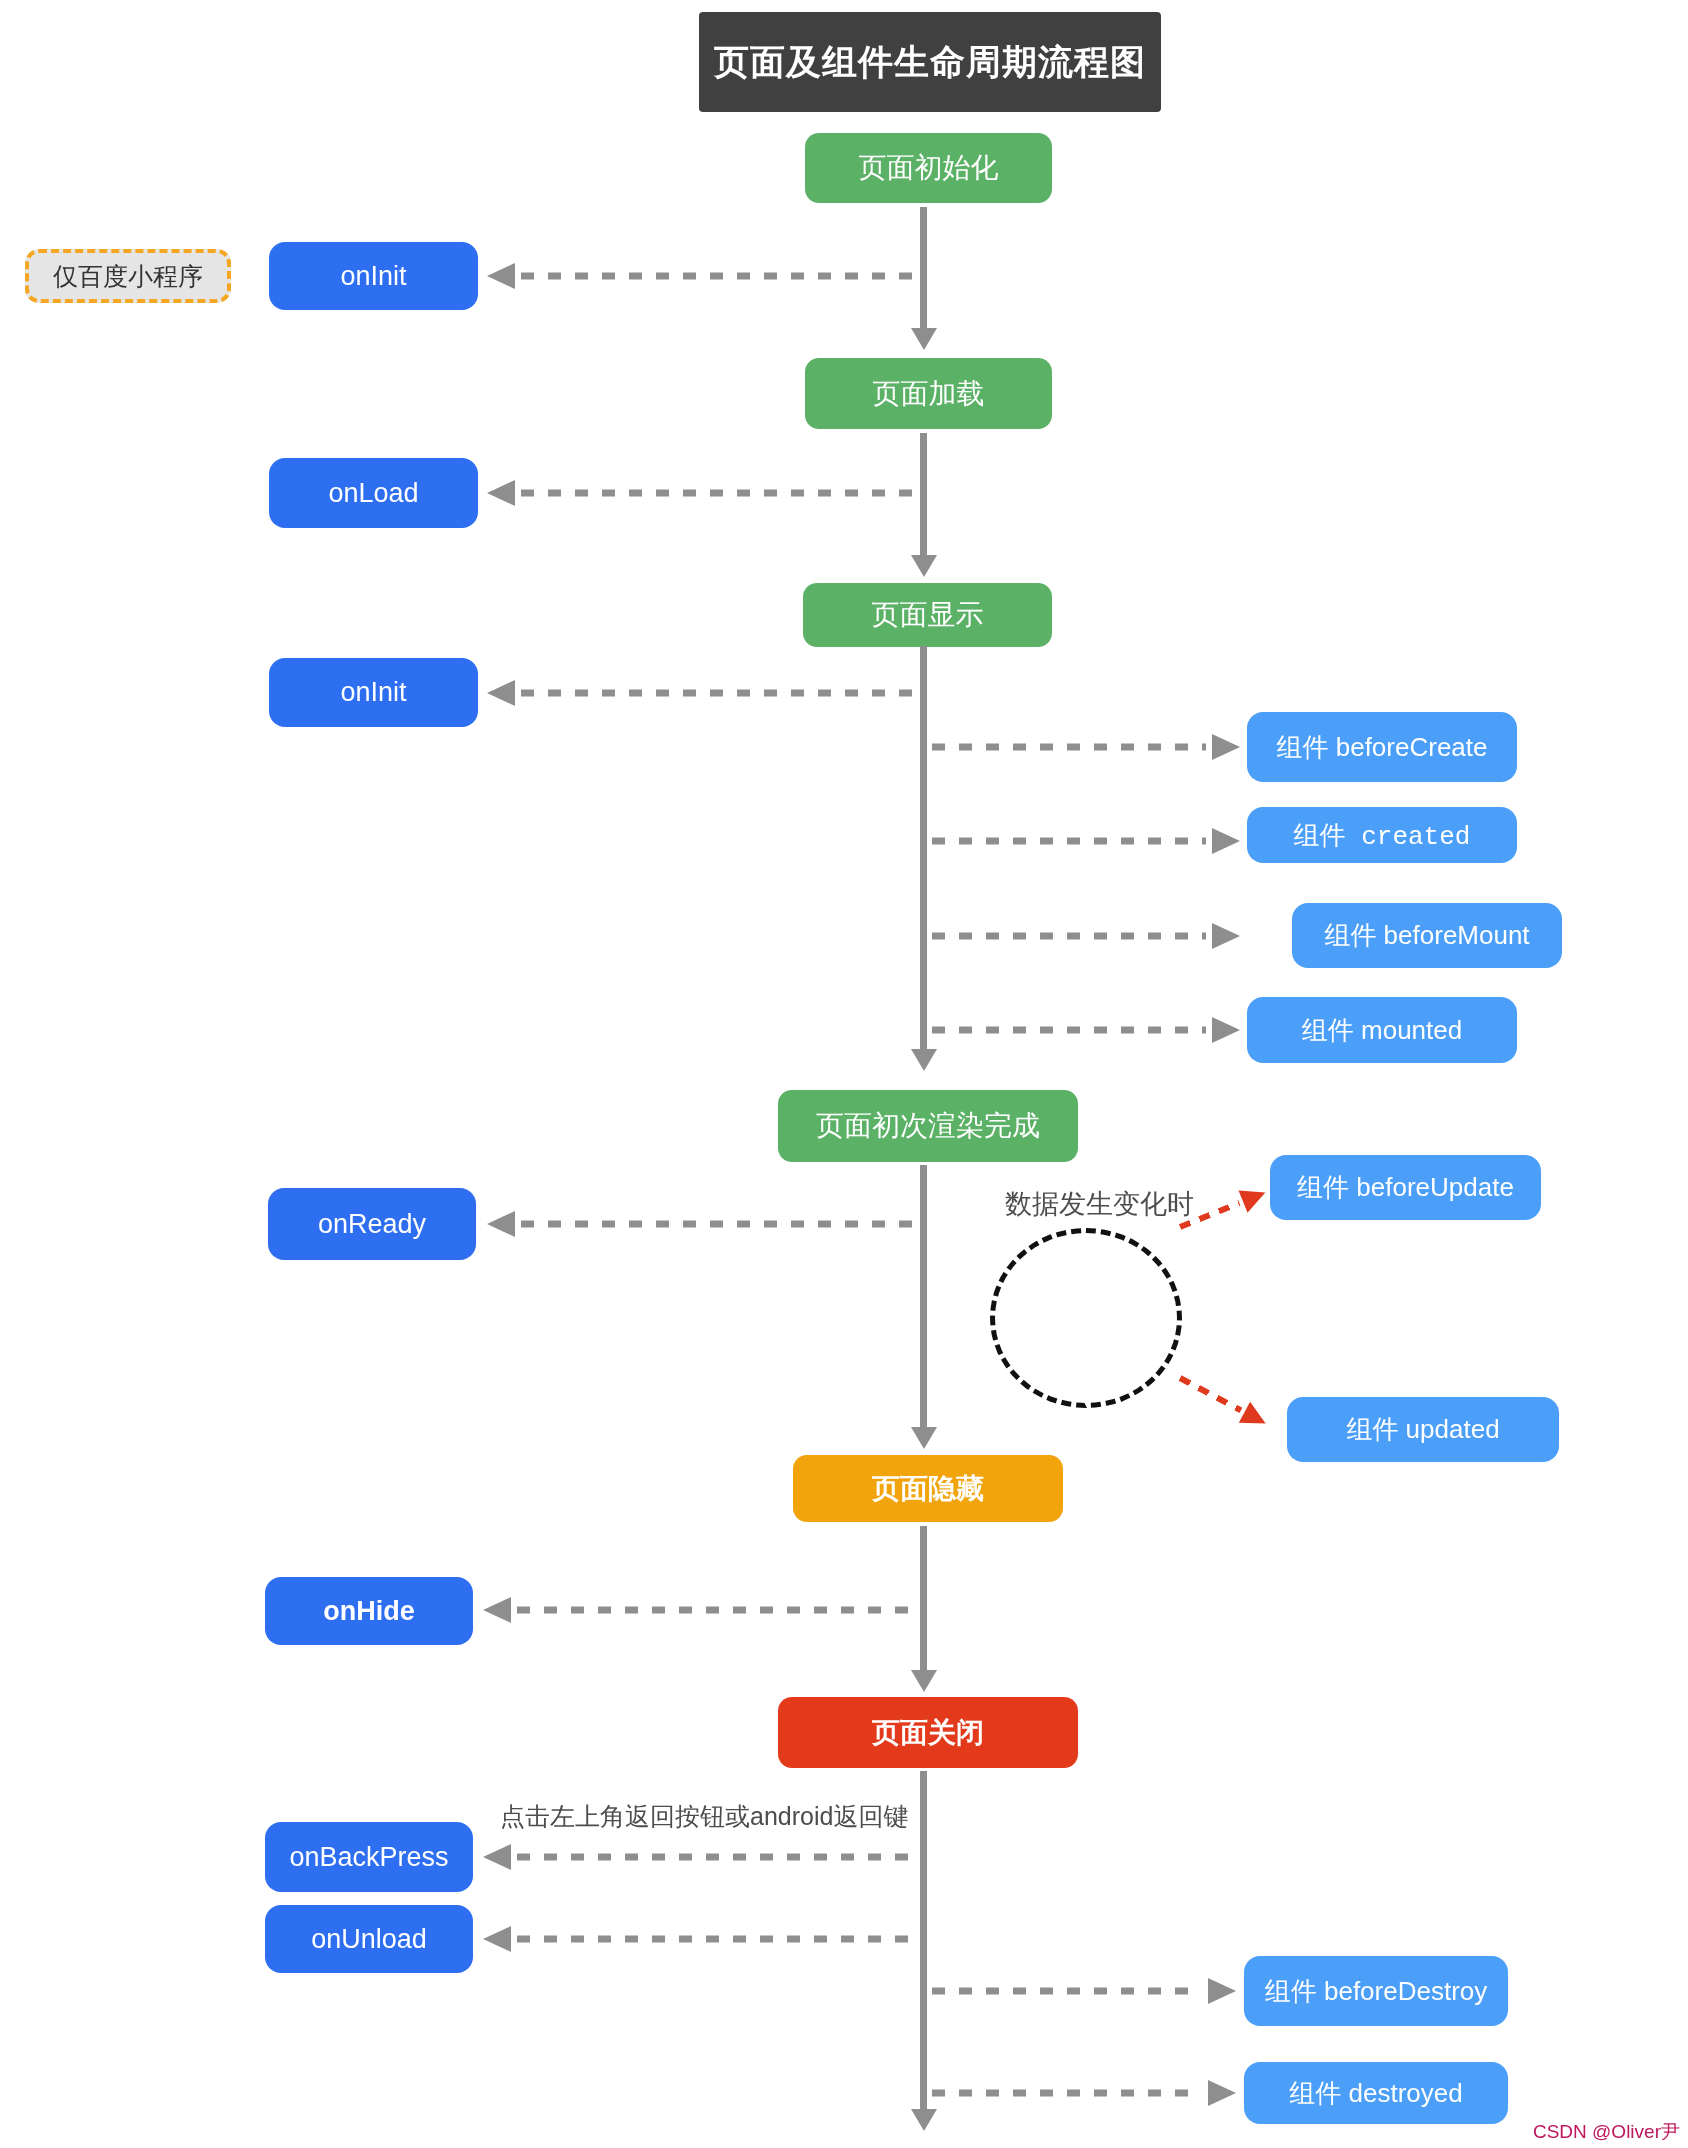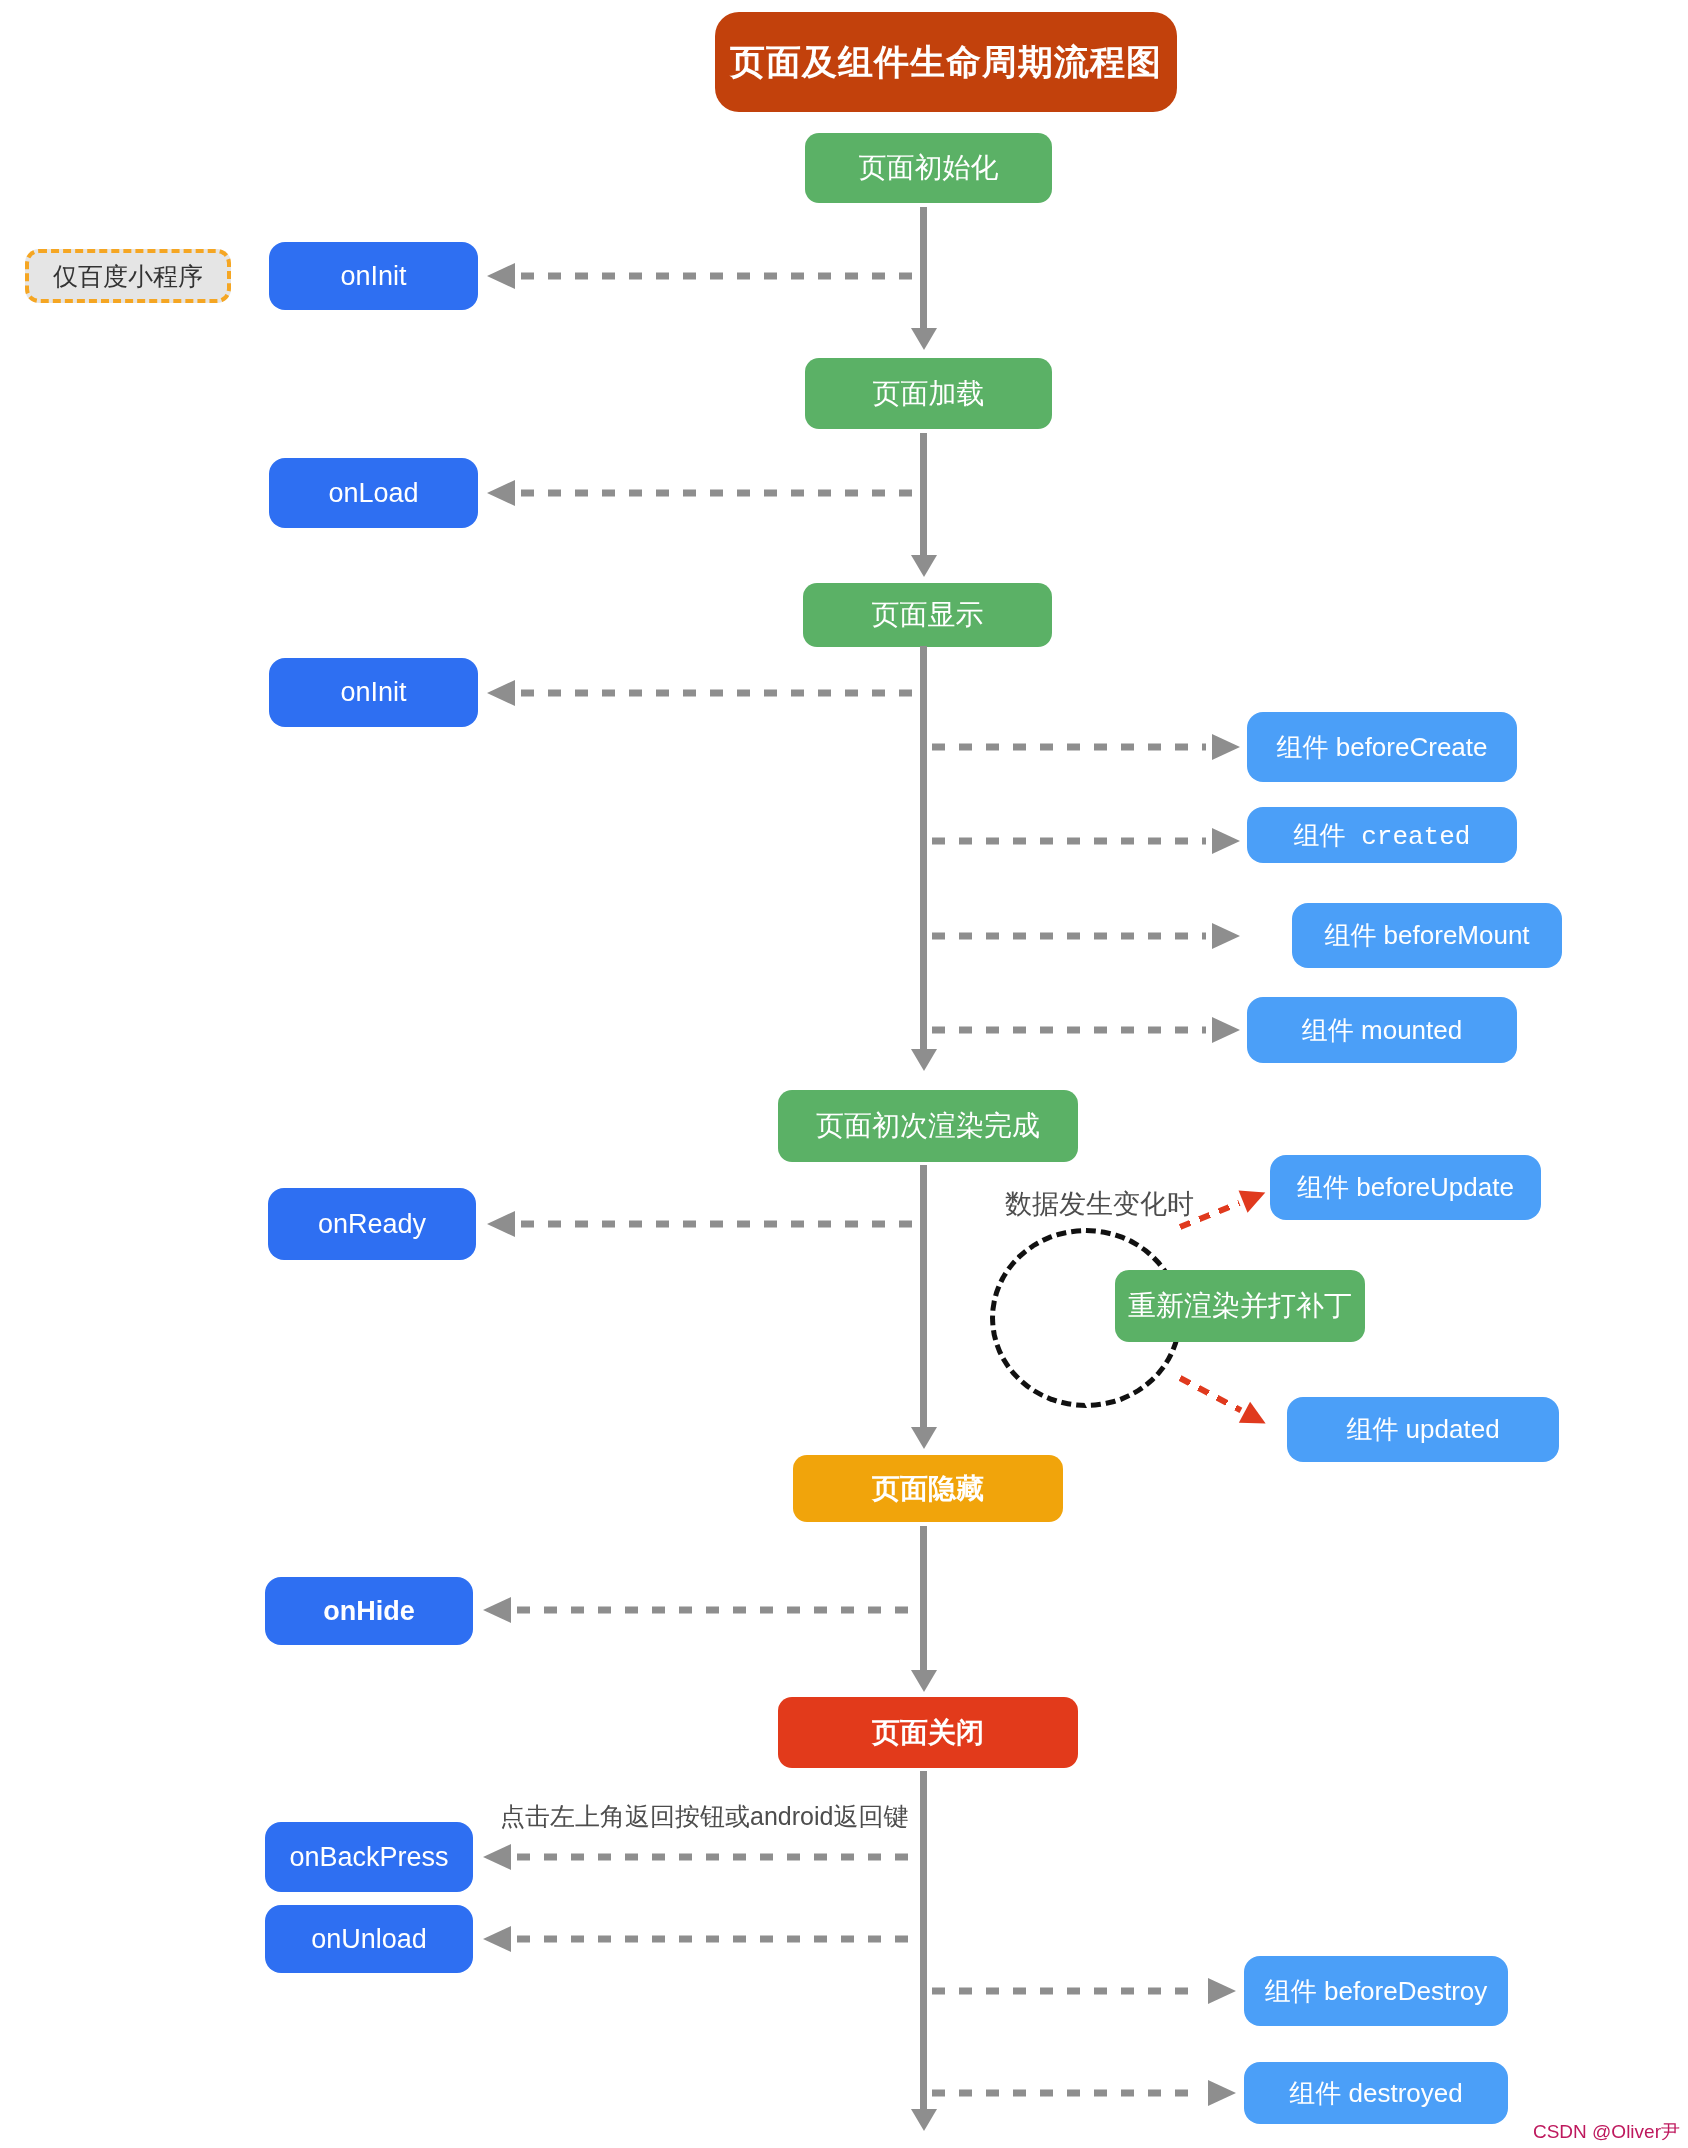--- a/index.html
+++ b/index.html
@@ -2,21 +2,21 @@
 <html><head>
 <meta charset="utf-8">
 <style>
   html,body{margin:0;padding:0;background:#ffffff;}
   body{font-family:"Liberation Sans","DejaVu Sans",sans-serif;}
   .canvas{position:relative;width:1688px;height:2148px;background:#ffffff;overflow:hidden;}
 
   
   .box{position:absolute;display:flex;align-items:center;justify-content:center;
        color:#ffffff;box-sizing:border-box;text-align:center;white-space:nowrap;}
-  .title-box{background:#c2410c;border-radius:24px;font-size:35px;font-weight:700;letter-spacing:1px;margin-left:16px;}
+  .title-box{background:#404040;border-radius:4px;font-size:35px;font-weight:700;letter-spacing:1px;}
   .green{background:#5BB166;border-radius:14px;font-size:28px;font-weight:400;}
   .amber{background:#F1A40B;border-radius:14px;font-size:28px;font-weight:600;}
   .red{background:#E23A1B;border-radius:14px;font-size:28px;font-weight:600;}
   .hook{background:#2E6FF2;border-radius:16px;font-size:27px;font-weight:500;}
   .comp{background:#4B9FF8;border-radius:16px;font-size:26px;font-weight:500;}
   .badge{position:absolute;display:flex;align-items:center;justify-content:center;
          border:4px dashed #F5A623;border-radius:14px;color:#333333;font-size:25px;
          background:#e5e5e5;box-sizing:border-box;white-space:nowrap;}
 
   
@@ -76,21 +76,20 @@
   <div class="box comp" style="left:1247px;top:712px;width:270px;height:70px;">组件 beforeCreate</div>
   <div class="box comp" style="left:1247px;top:807px;width:270px;height:56px;font-family:Liberation Mono, monospace;">组件 created</div>
   <div class="box comp" style="left:1247px;top:903px;width:270px;height:65px;margin-left:45px;">组件 beforeMount</div>
   <div class="box comp" style="left:1247px;top:997px;width:270px;height:66px;">组件 mounted</div>
   <div class="box comp" style="left:1270px;top:1155px;width:271px;height:65px;">组件 beforeUpdate</div>
   <div class="box comp" style="left:1287px;top:1397px;width:272px;height:65px;">组件 updated</div>
   <div class="box comp" style="left:1244px;top:1956px;width:264px;height:70px;">组件 beforeDestroy</div>
   <div class="box comp" style="left:1244px;top:2062px;width:264px;height:62px;">组件 destroyed</div>
 
   <div class="loop" style="left:990px;top:1228px;width:192px;height:180px;"></div>
-  <div class="box green" style="left:1115px;top:1270px;width:250px;height:72px;z-index:2;">重新渲染并打补丁</div>
   <div class="cap" style="left:1005px;top:1186px;font-size:27px;">数据发生变化时</div>
 
   <div class="redArrow" style="left:1180px;top:1215px;width:92px;transform:rotate(-22deg);">
       <i class="d"></i>
     </div>
   <div class="redArrow" style="left:1180px;top:1366px;width:97px;transform:rotate(28deg);">
       <i class="d"></i>
     </div>
 
   <div class="vline" style="left:920px;top:207px;height:121px;"></div>

